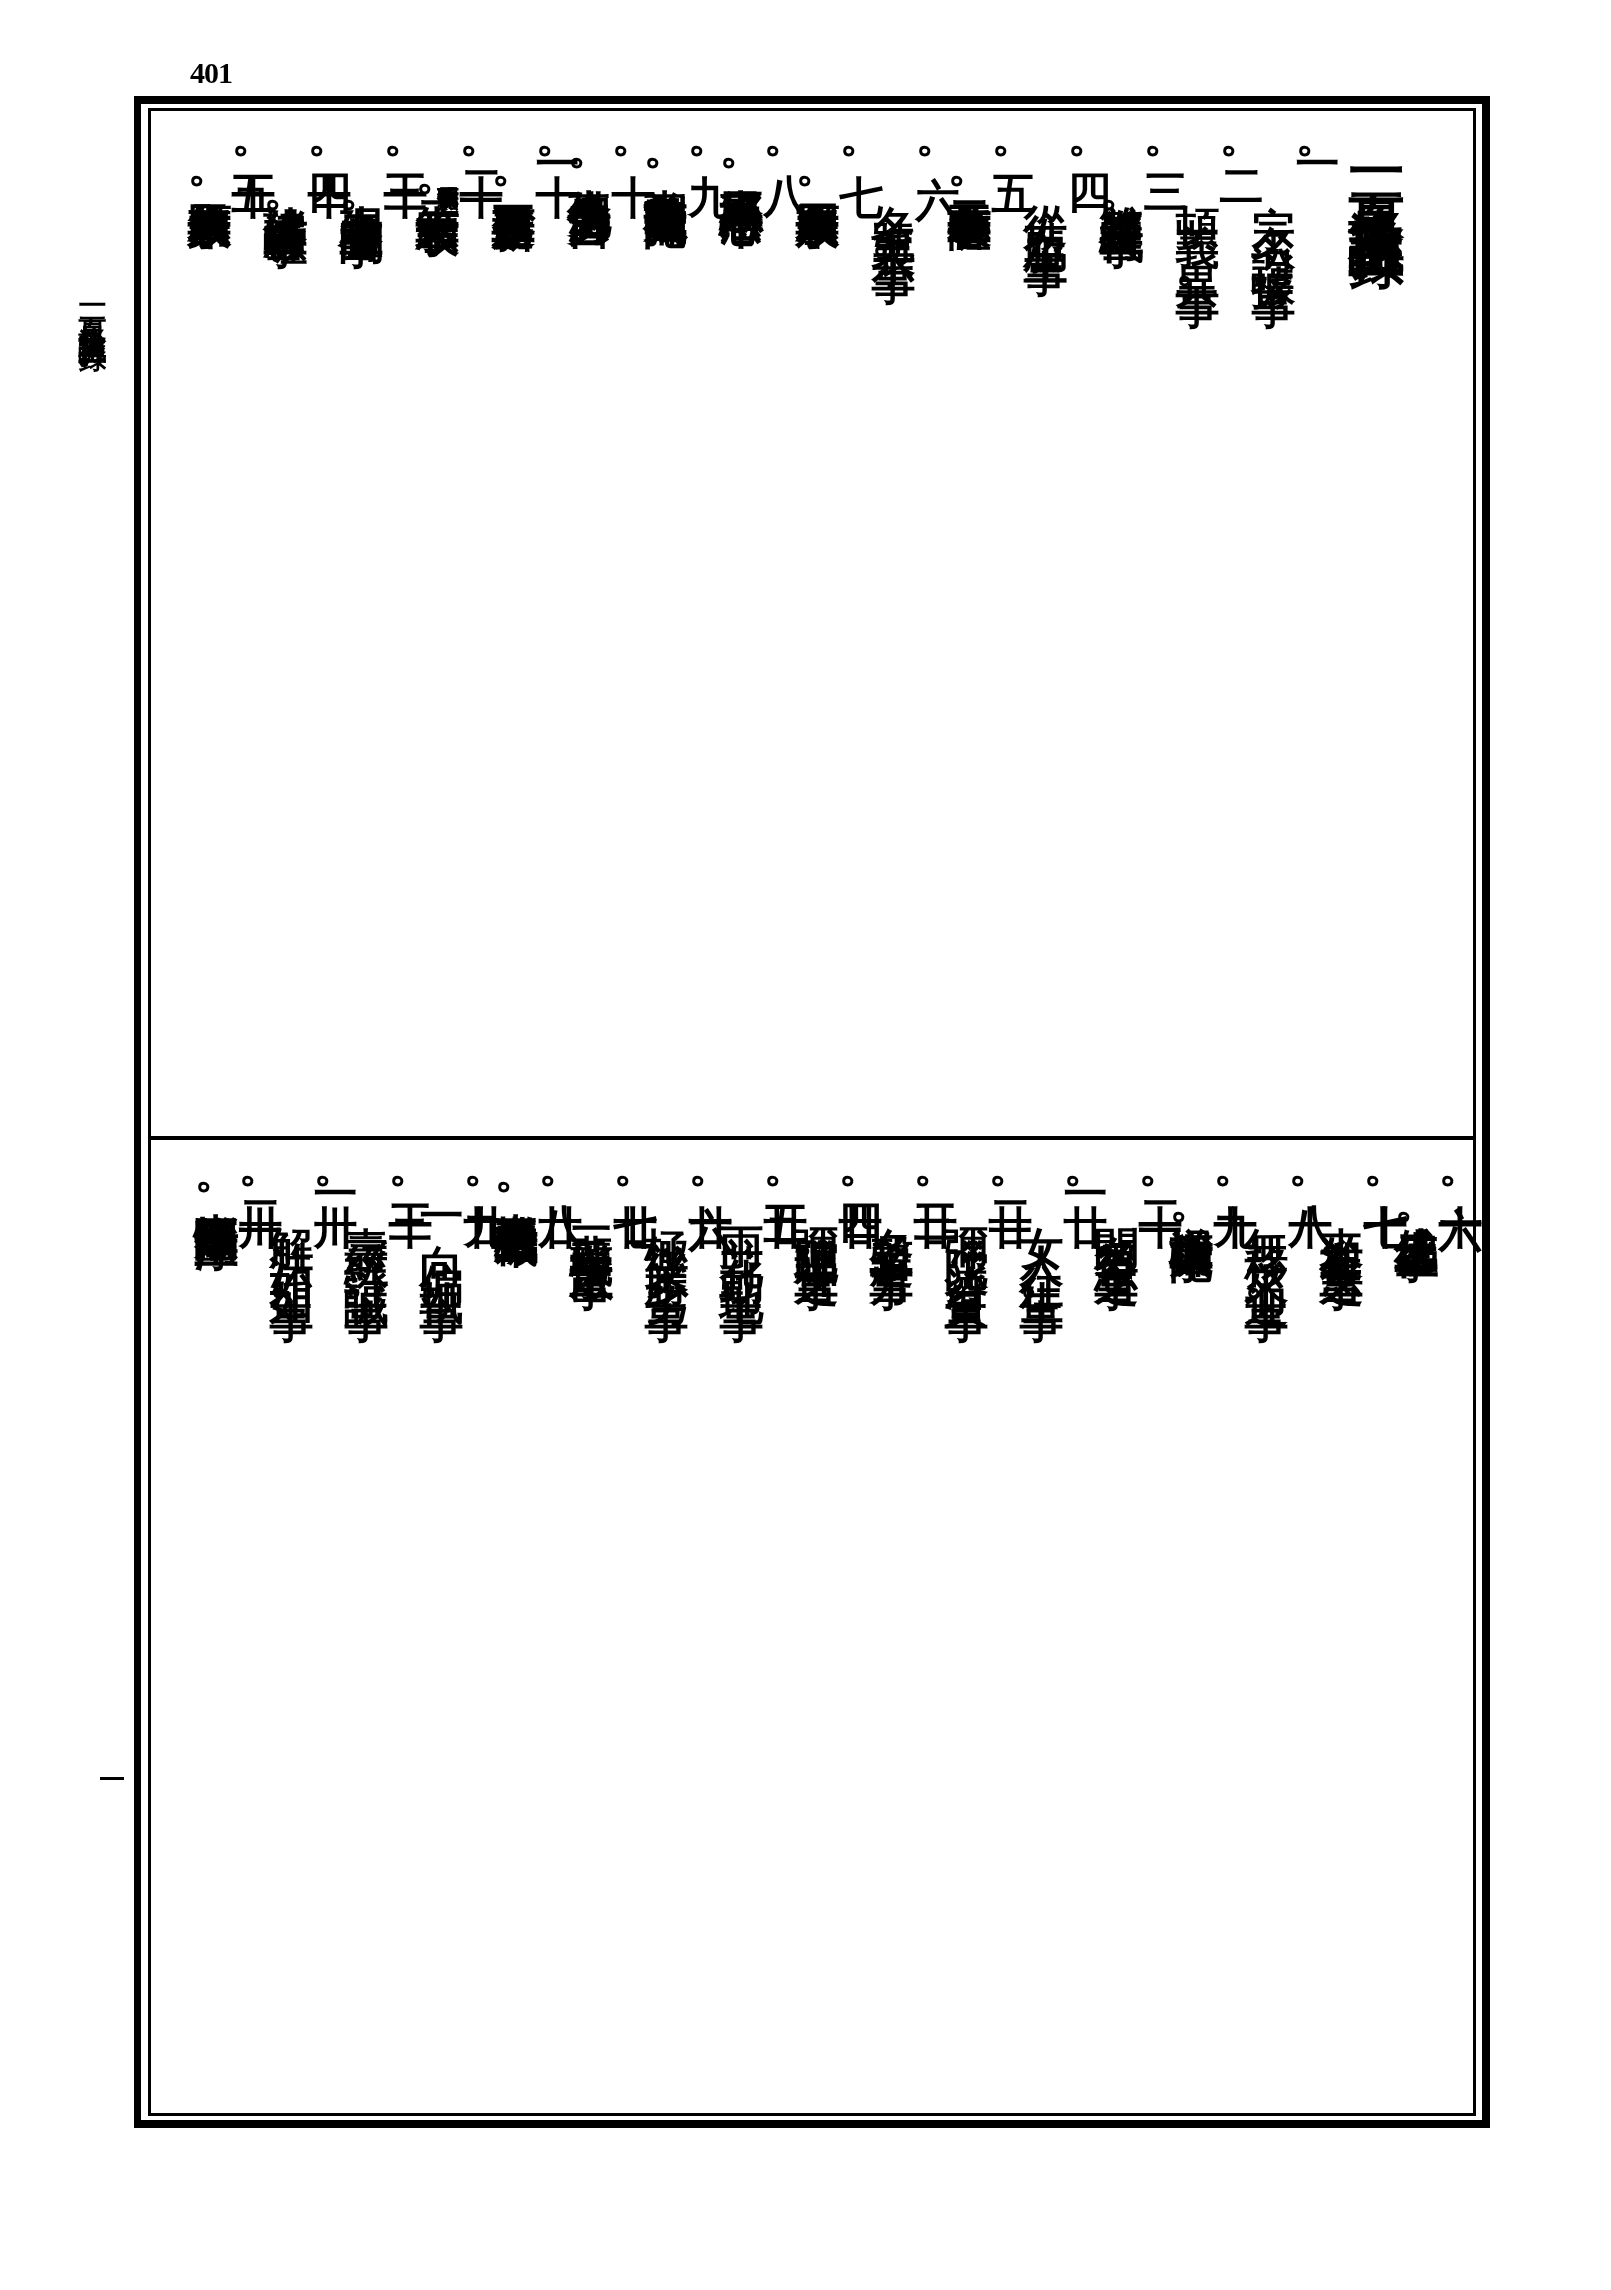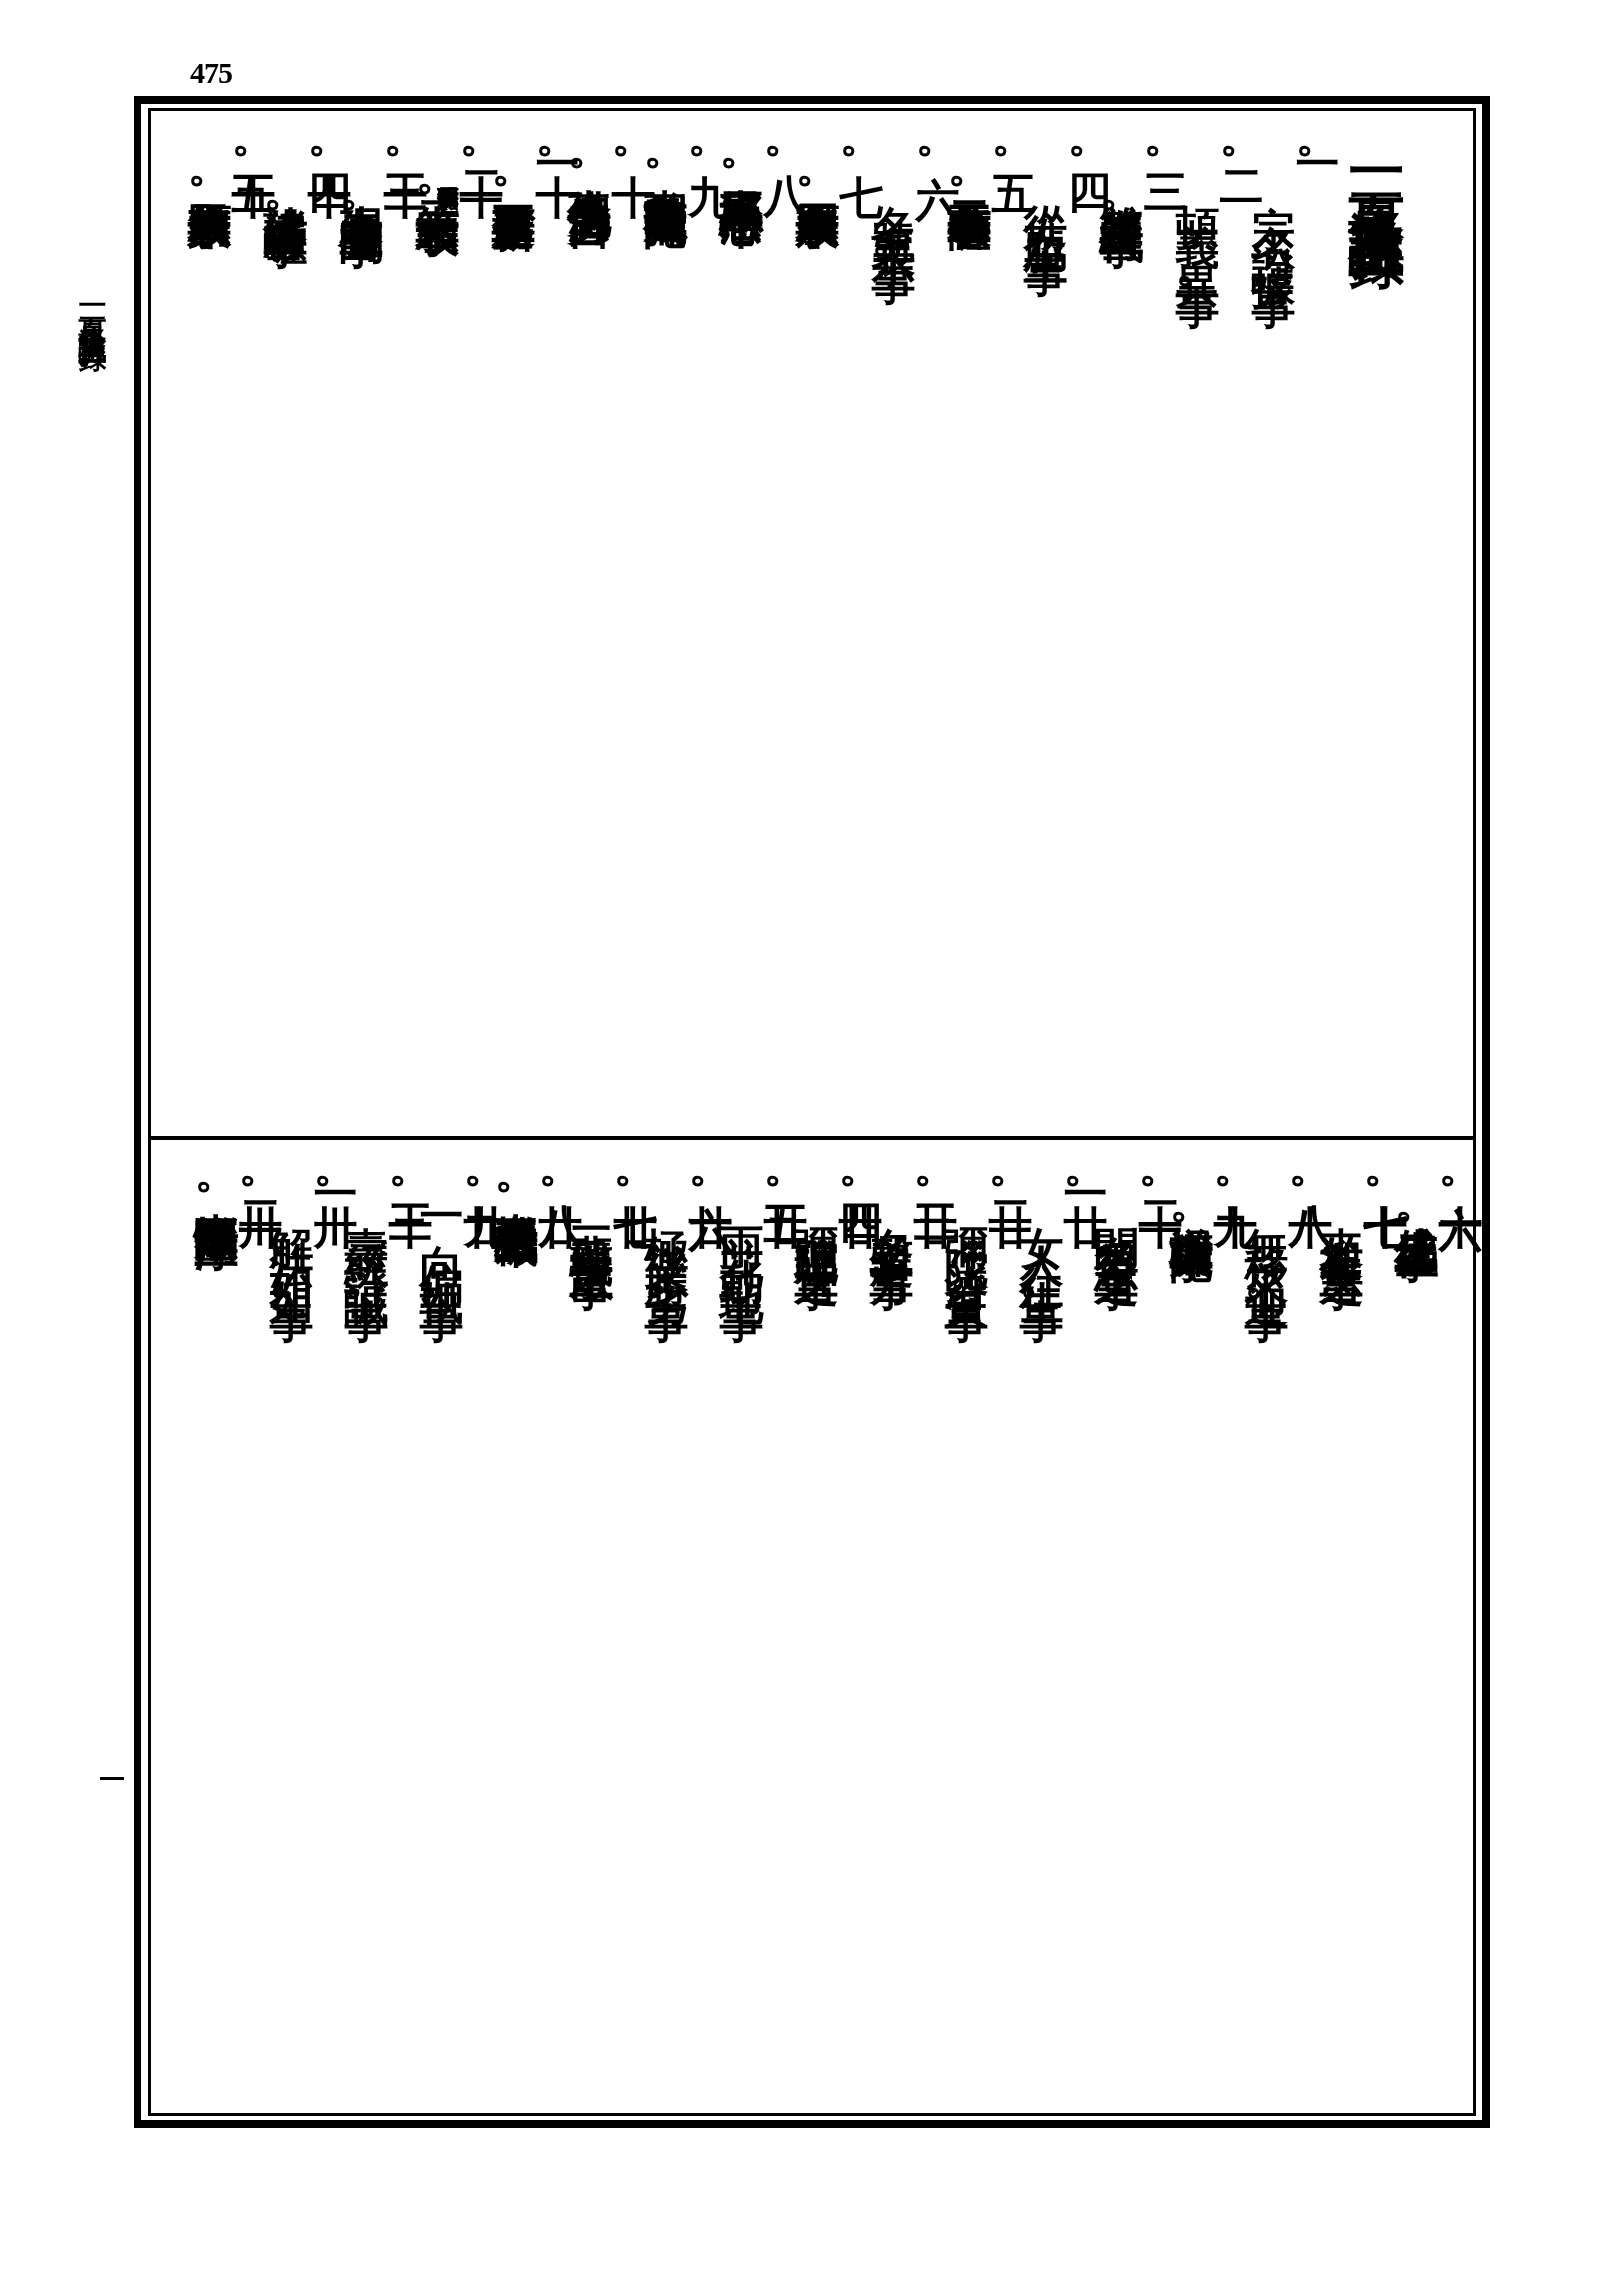--- a/index.html
+++ b/index.html
@@ -20,21 +20,21 @@
            font-size:56px; line-height:1; letter-spacing:6px; font-weight:bold; }
   .col { position:absolute; writing-mode:vertical-rl; font-size:44px; line-height:1; font-weight:bold; white-space:nowrap; }
   .col .num { display:block; }
   .col .txt { display:block; }
   .anno { display:inline-flex; flex-direction:row-reverse; font-size:22px; vertical-align:top; }
   .anno span { writing-mode:vertical-rl; line-height:1.05; display:block; }
 </style>
 </head>
 <body>
 
-<div class="pagenum">475</div>
+<div class="pagenum">401</div>
 <div class="frame-outer"></div>
 <div class="frame-inner"></div>
 <div class="divider"></div>
 <div class="margin-title">一夏百條論議上目錄</div>
 <div class="margin-mark"></div>
 <div class="title">一夏百條論議上目錄</div>
 
 <div class="col" style="left:1252px; top:140px;">
   <span class="num">一。</span>
     <span class="txt" style="margin-top:30px;letter-spacing:20px;">宗名證據事。</span>

